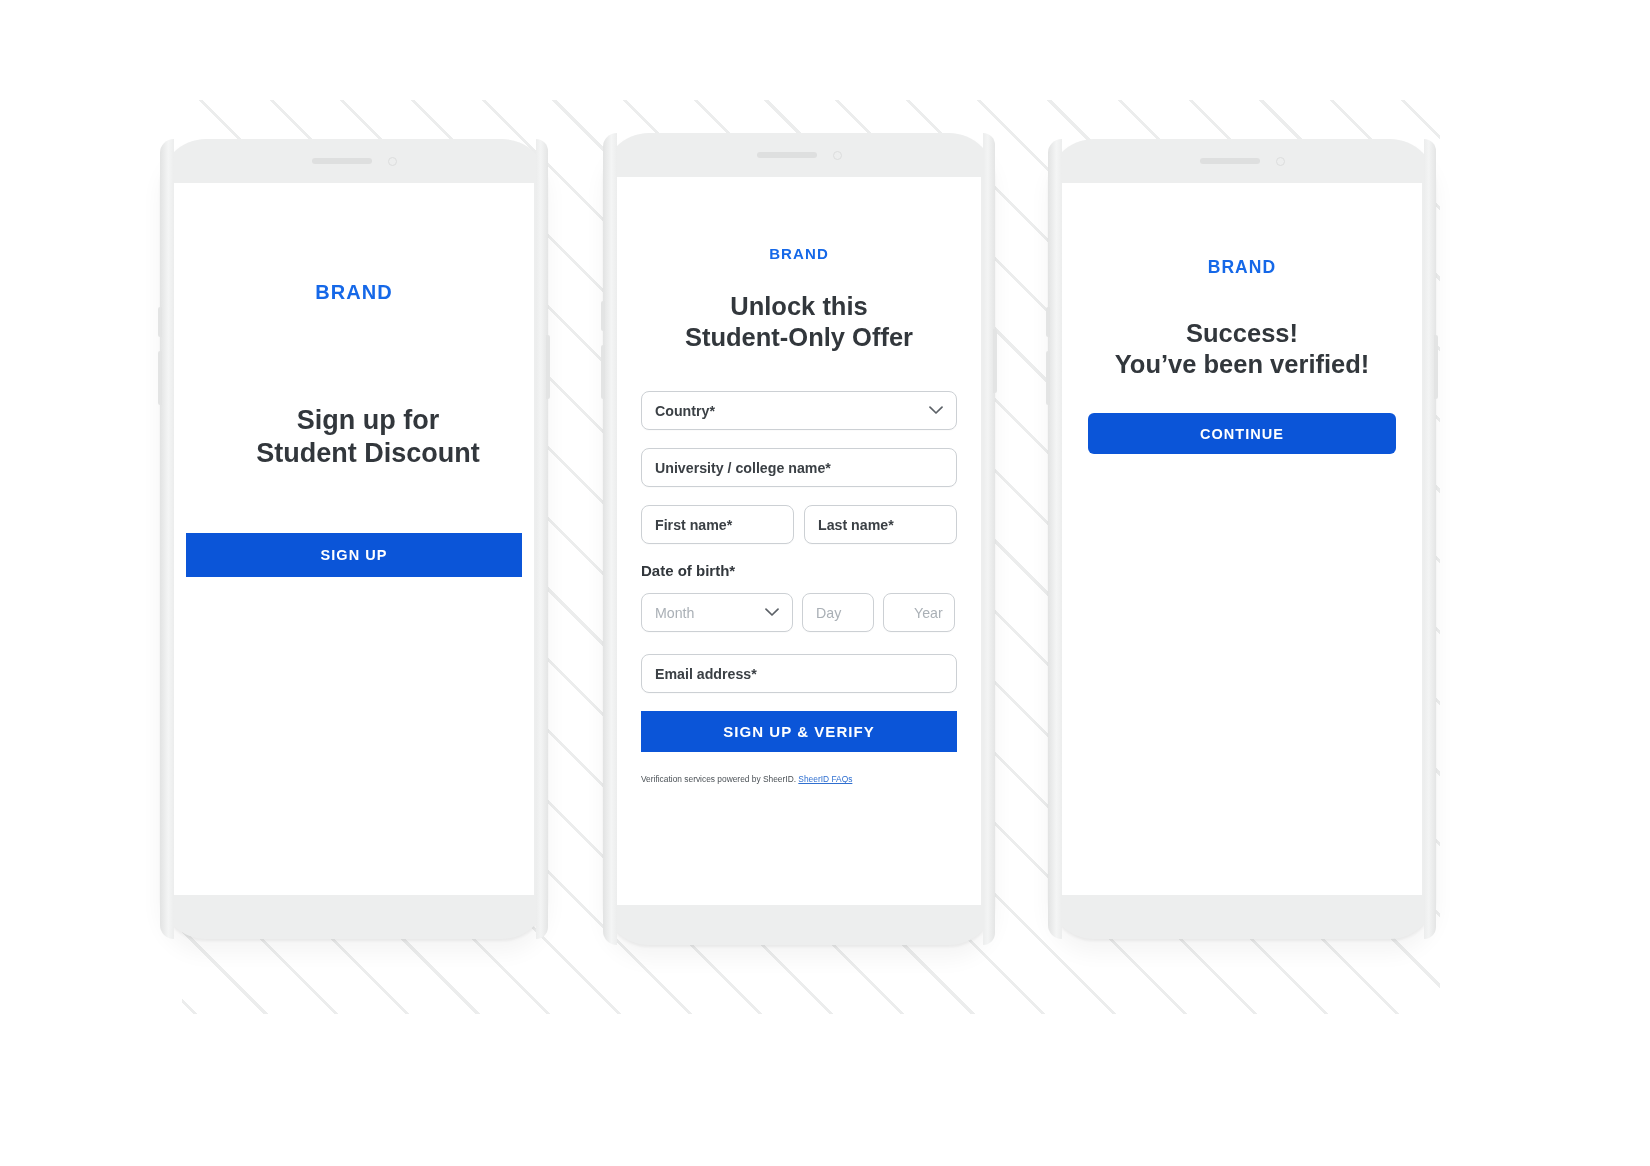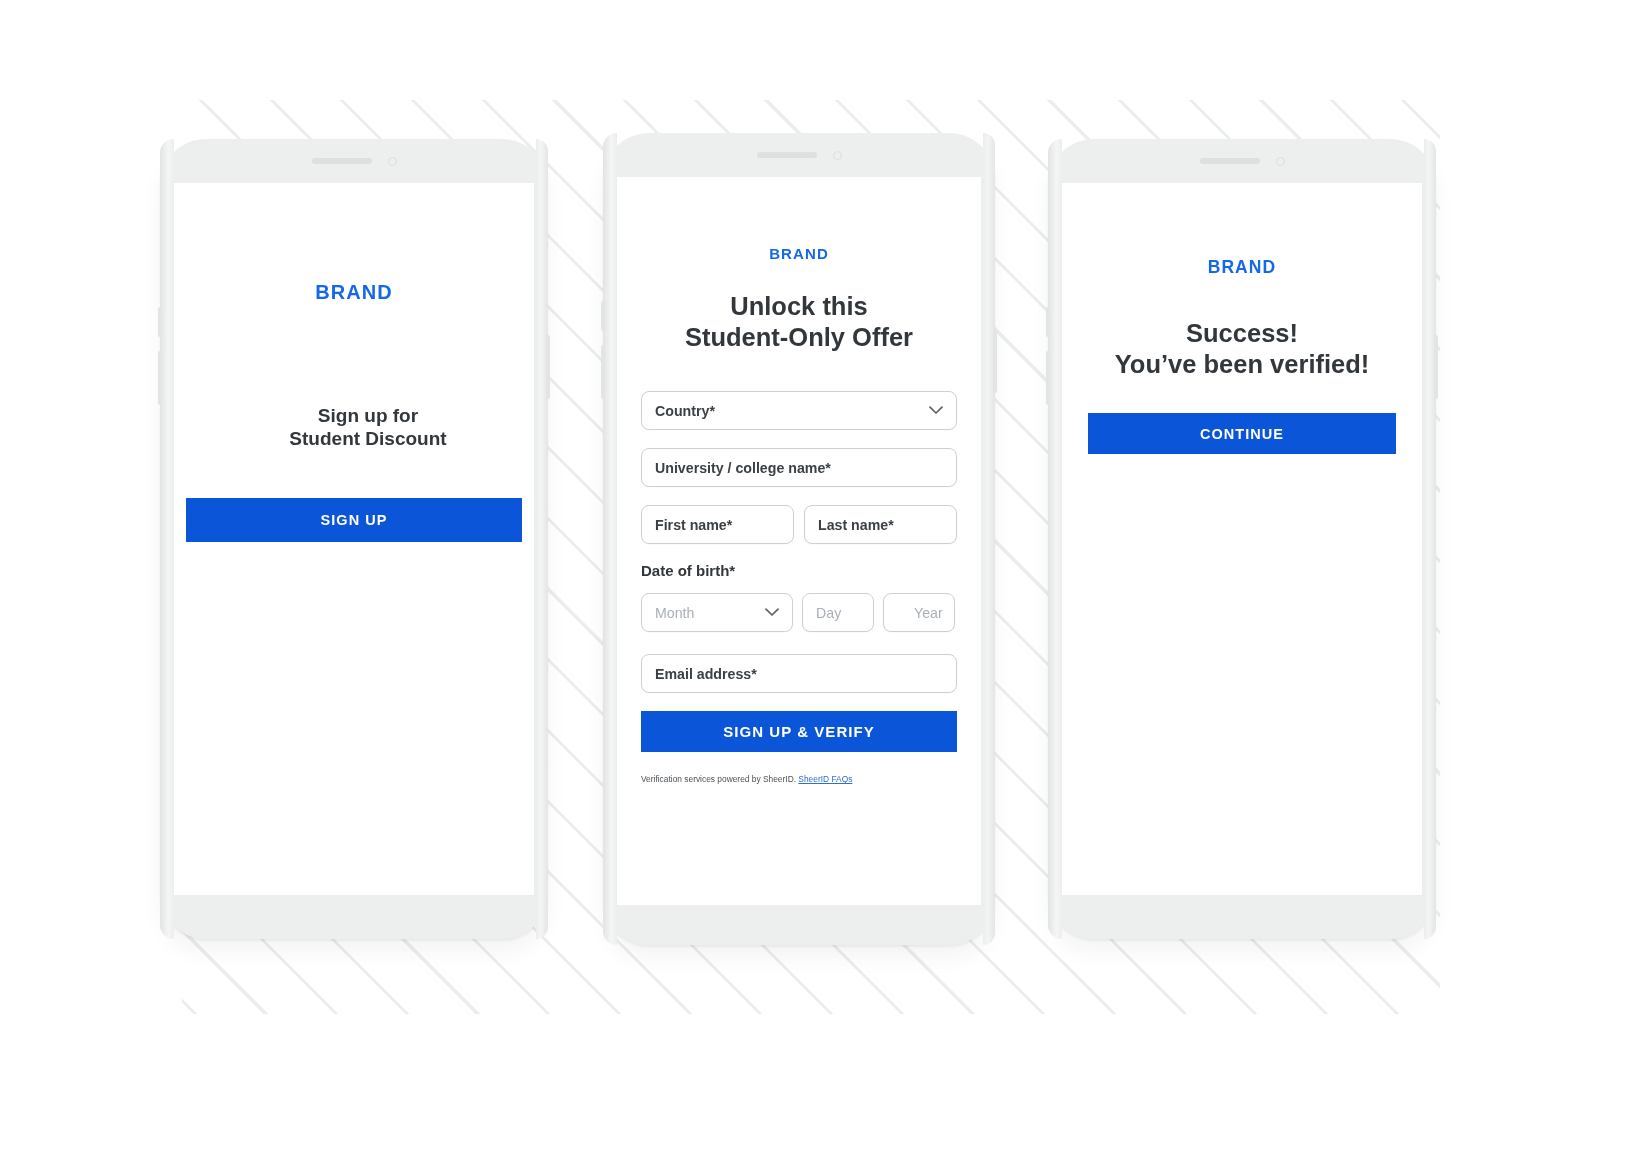--- a/index.html
+++ b/index.html
@@ -188,22 +188,22 @@
   }
   .finefoot a {
     color: #2f6fd0;
     text-decoration: underline;
   }
 
   
   #phone1 { left: 160px; top: 139px; width: 388px; height: 800px; }
   #phone1 .screen { left: 14px; top: 44px; width: 360px; height: 712px; }
   #phone1 .brand { margin-top: 98px; font-size: 20px; }
-  #phone1 .headline { margin-top: 100px; font-size: 19px; padding-left: 28px; }
-  #phone1 .cta { margin: 48px 12px 0 12px; height: 44px; font-size: 14.5px; }
+  #phone1 .headline { margin-top: 100px; font-size: 27px; padding-left: 28px; }
+  #phone1 .cta { margin: 63px 12px 0 12px; height: 44px; font-size: 14.5px; }
 
   
   #phone2 { left: 603px; top: 133px; width: 392px; height: 812px; }
   #phone2 .screen { left: 14px; top: 44px; width: 364px; height: 728px; }
   #phone2 .brand { margin-top: 68px; font-size: 15px; }
   #phone2 .headline { margin-top: 29px; font-size: 25.5px; }
   #phone2 .form { margin: 38px 24px 0 24px; }
   #phone2 .field { height: 39px; padding: 0 13px; font-size: 14.2px; }
   #phone2 .form > .field,
   #phone2 .form > .row { margin-bottom: 18px; }
@@ -215,21 +215,21 @@
   #phone2 .row.dob .f-day   { width: 72px; }
   #phone2 .row.dob .f-year  { width: 72px; padding-left: 30px; }
   #phone2 .cta { height: 41px; font-size: 15px; margin-top: 17px; }
   #phone2 .finefoot { margin-top: 22px; font-size: 8.4px; }
 
   
   #phone3 { left: 1048px; top: 139px; width: 388px; height: 800px; }
   #phone3 .screen { left: 14px; top: 44px; width: 360px; height: 712px; }
   #phone3 .brand { margin-top: 74px; font-size: 17.5px; }
   #phone3 .headline { margin-top: 40px; font-size: 25.5px; }
-  #phone3 .cta { margin: 33px 26px 0 26px; height: 41px; font-size: 14.5px; }
+  #phone3 .cta { margin: 33px 26px 0 26px; height: 41px; font-size: 14.5px; border-radius: 6px; }
 </style>
 </head>
 <body>
 
 <div id="stage">
   <div class="side-mask left"></div>
   <div class="side-mask right"></div>
 
   <div class="phones">
 

